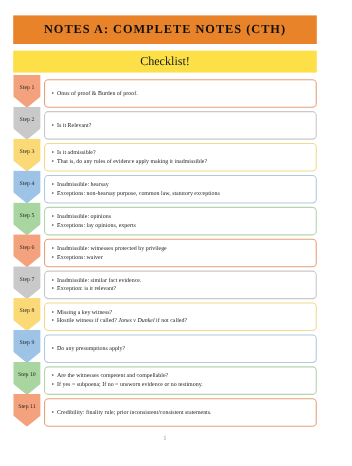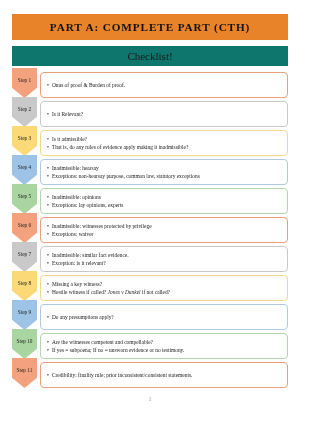--- a/index.html
+++ b/index.html
@@ -130,24 +130,24 @@
     font-size: 6px;
     color: #9a9a9a;
   }
 </style>
 </head>
 <body>
 
 <div id="page">
 
   <div class="title-banner" style="background: rgb(232, 131, 42);">
-    <span class="title-banner-text">PART A: COMPLETE PART (CTH)</span>
+    <span class="title-banner-text">NOTES A: COMPLETE NOTES (CTH)</span>
   </div>
 
-  <div class="subtitle-banner" style="background: #0f766e;">
+  <div class="subtitle-banner" style="background: #fde047;">
     <span class="subtitle-banner-text">Checklist!</span>
   </div>
 
   <div class="checklist" id="checklist">
       <div class="step-row">
         <div class="step-arrow" style="background: rgb(244, 162, 125);">
           <span class="step-arrow-label">Step 1</span>
         </div>
         <div class="step-box" style="border-color: rgb(232, 160, 122);">
           <div class="bullet-line">

